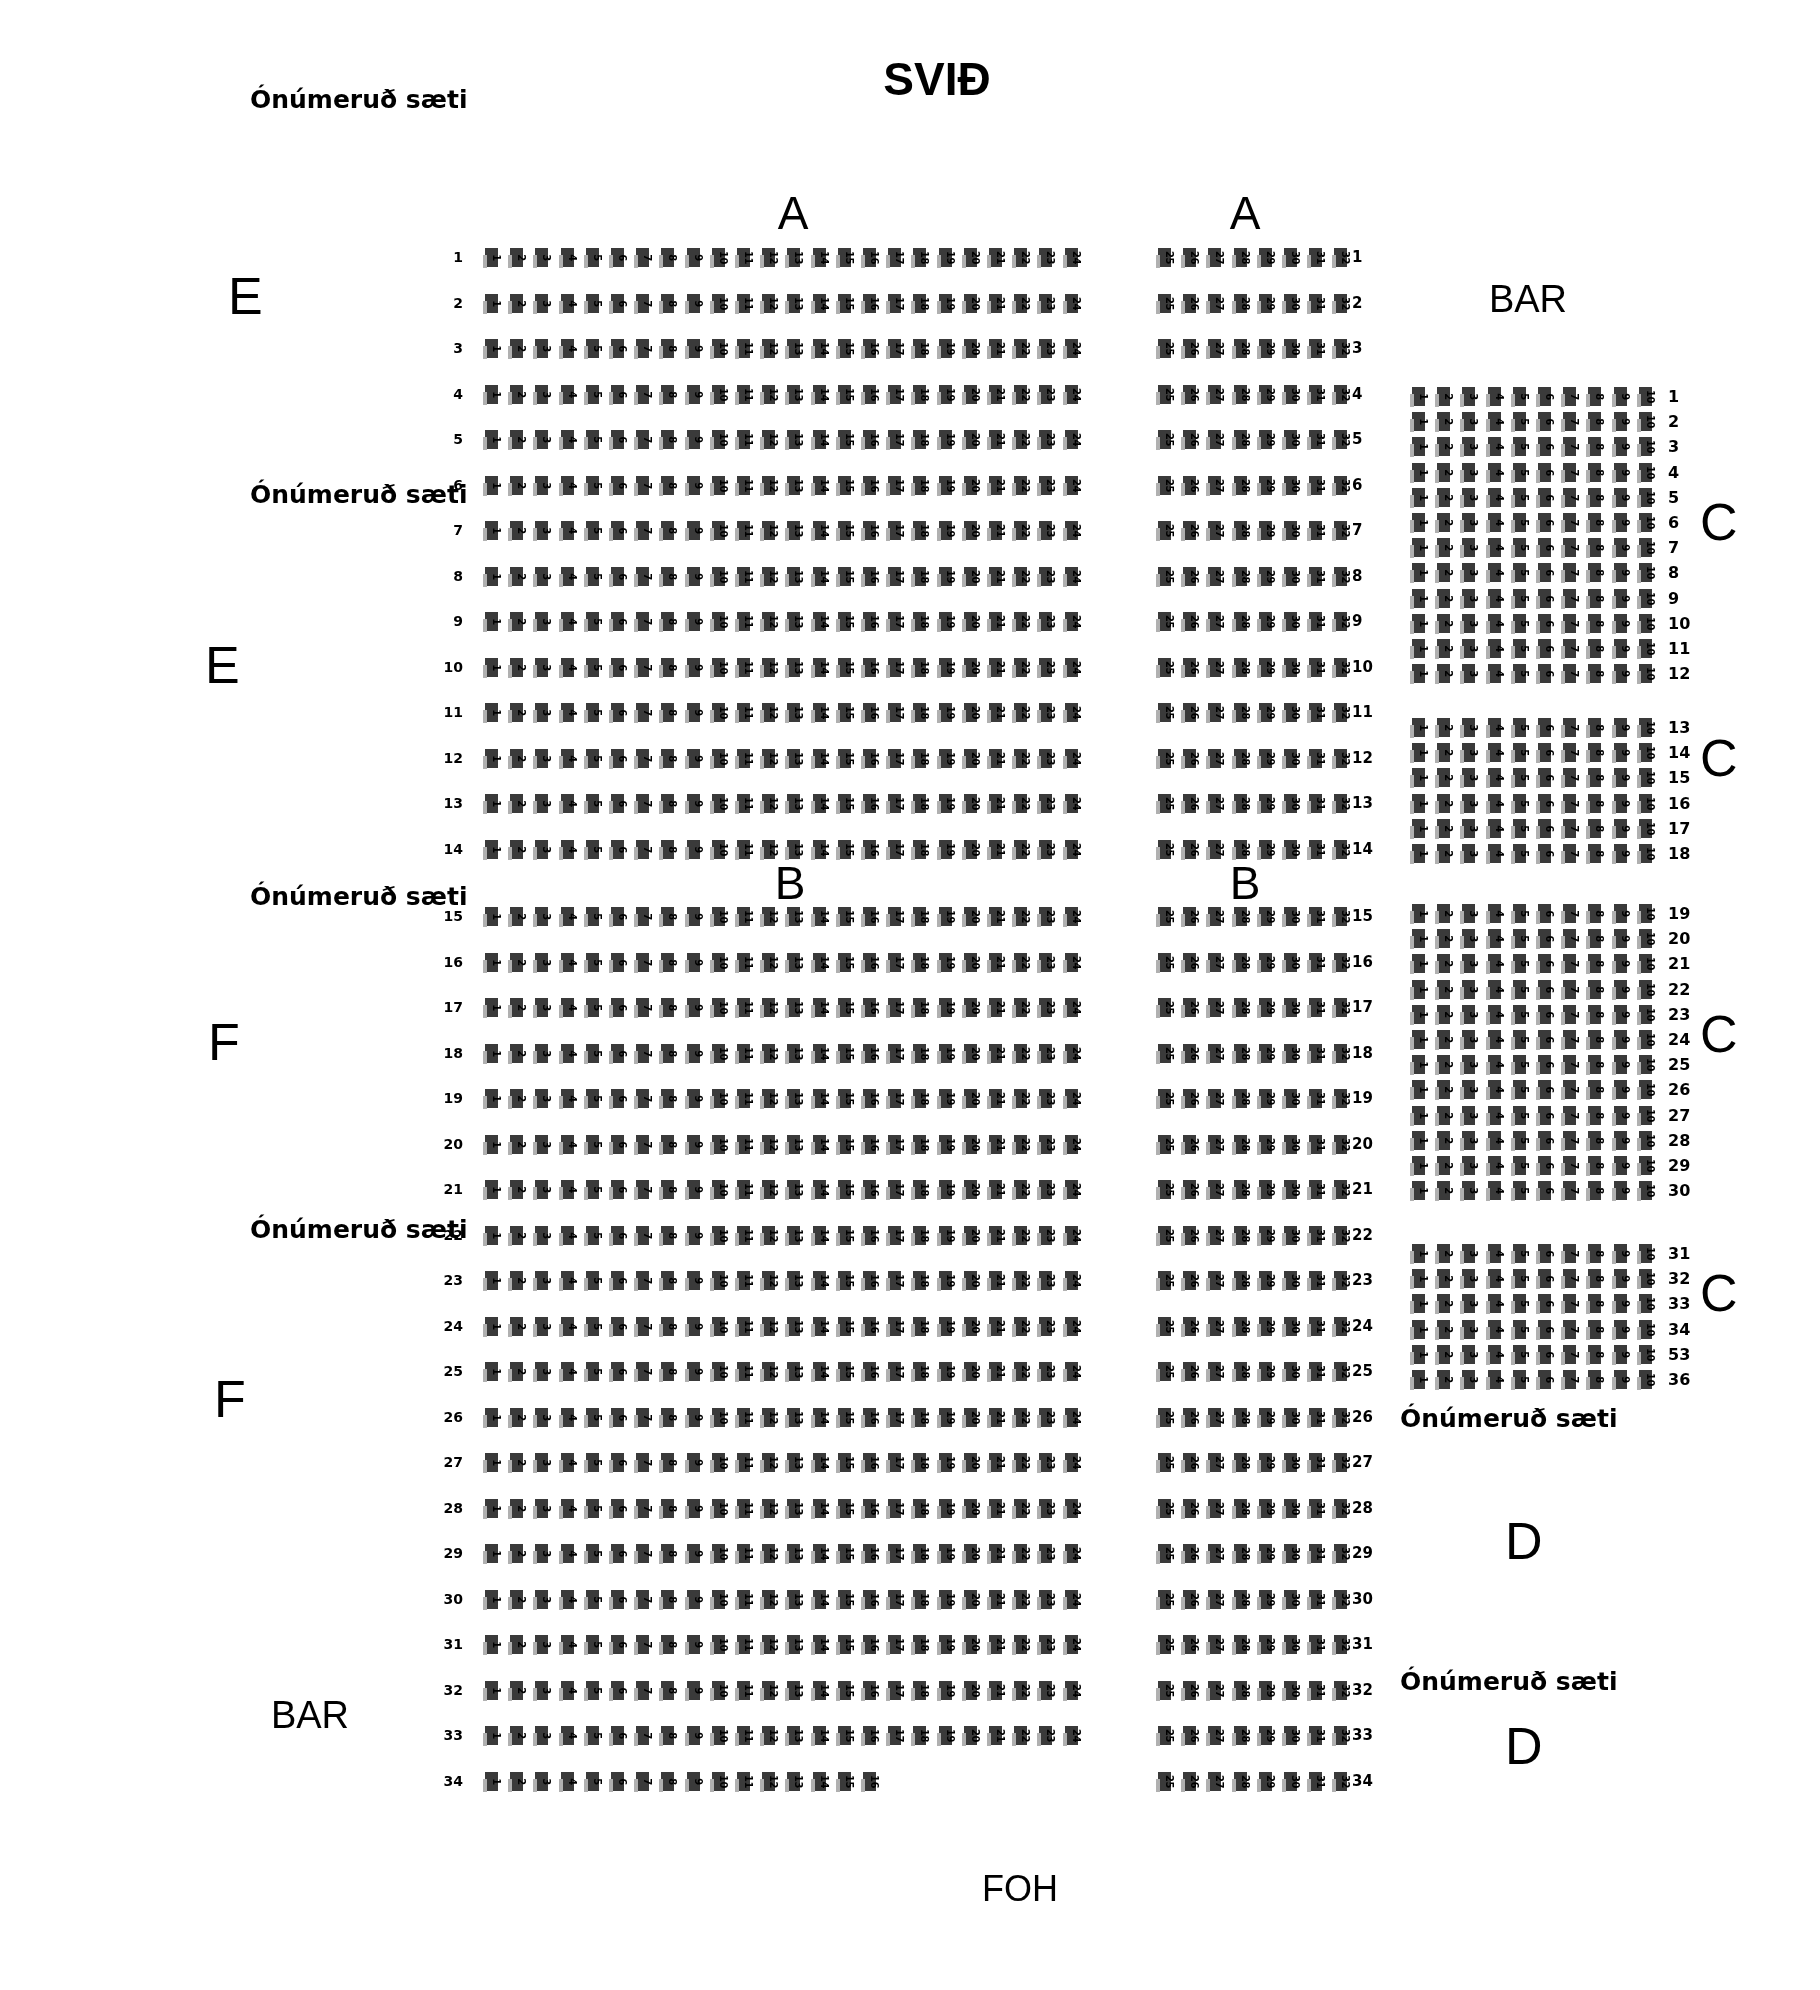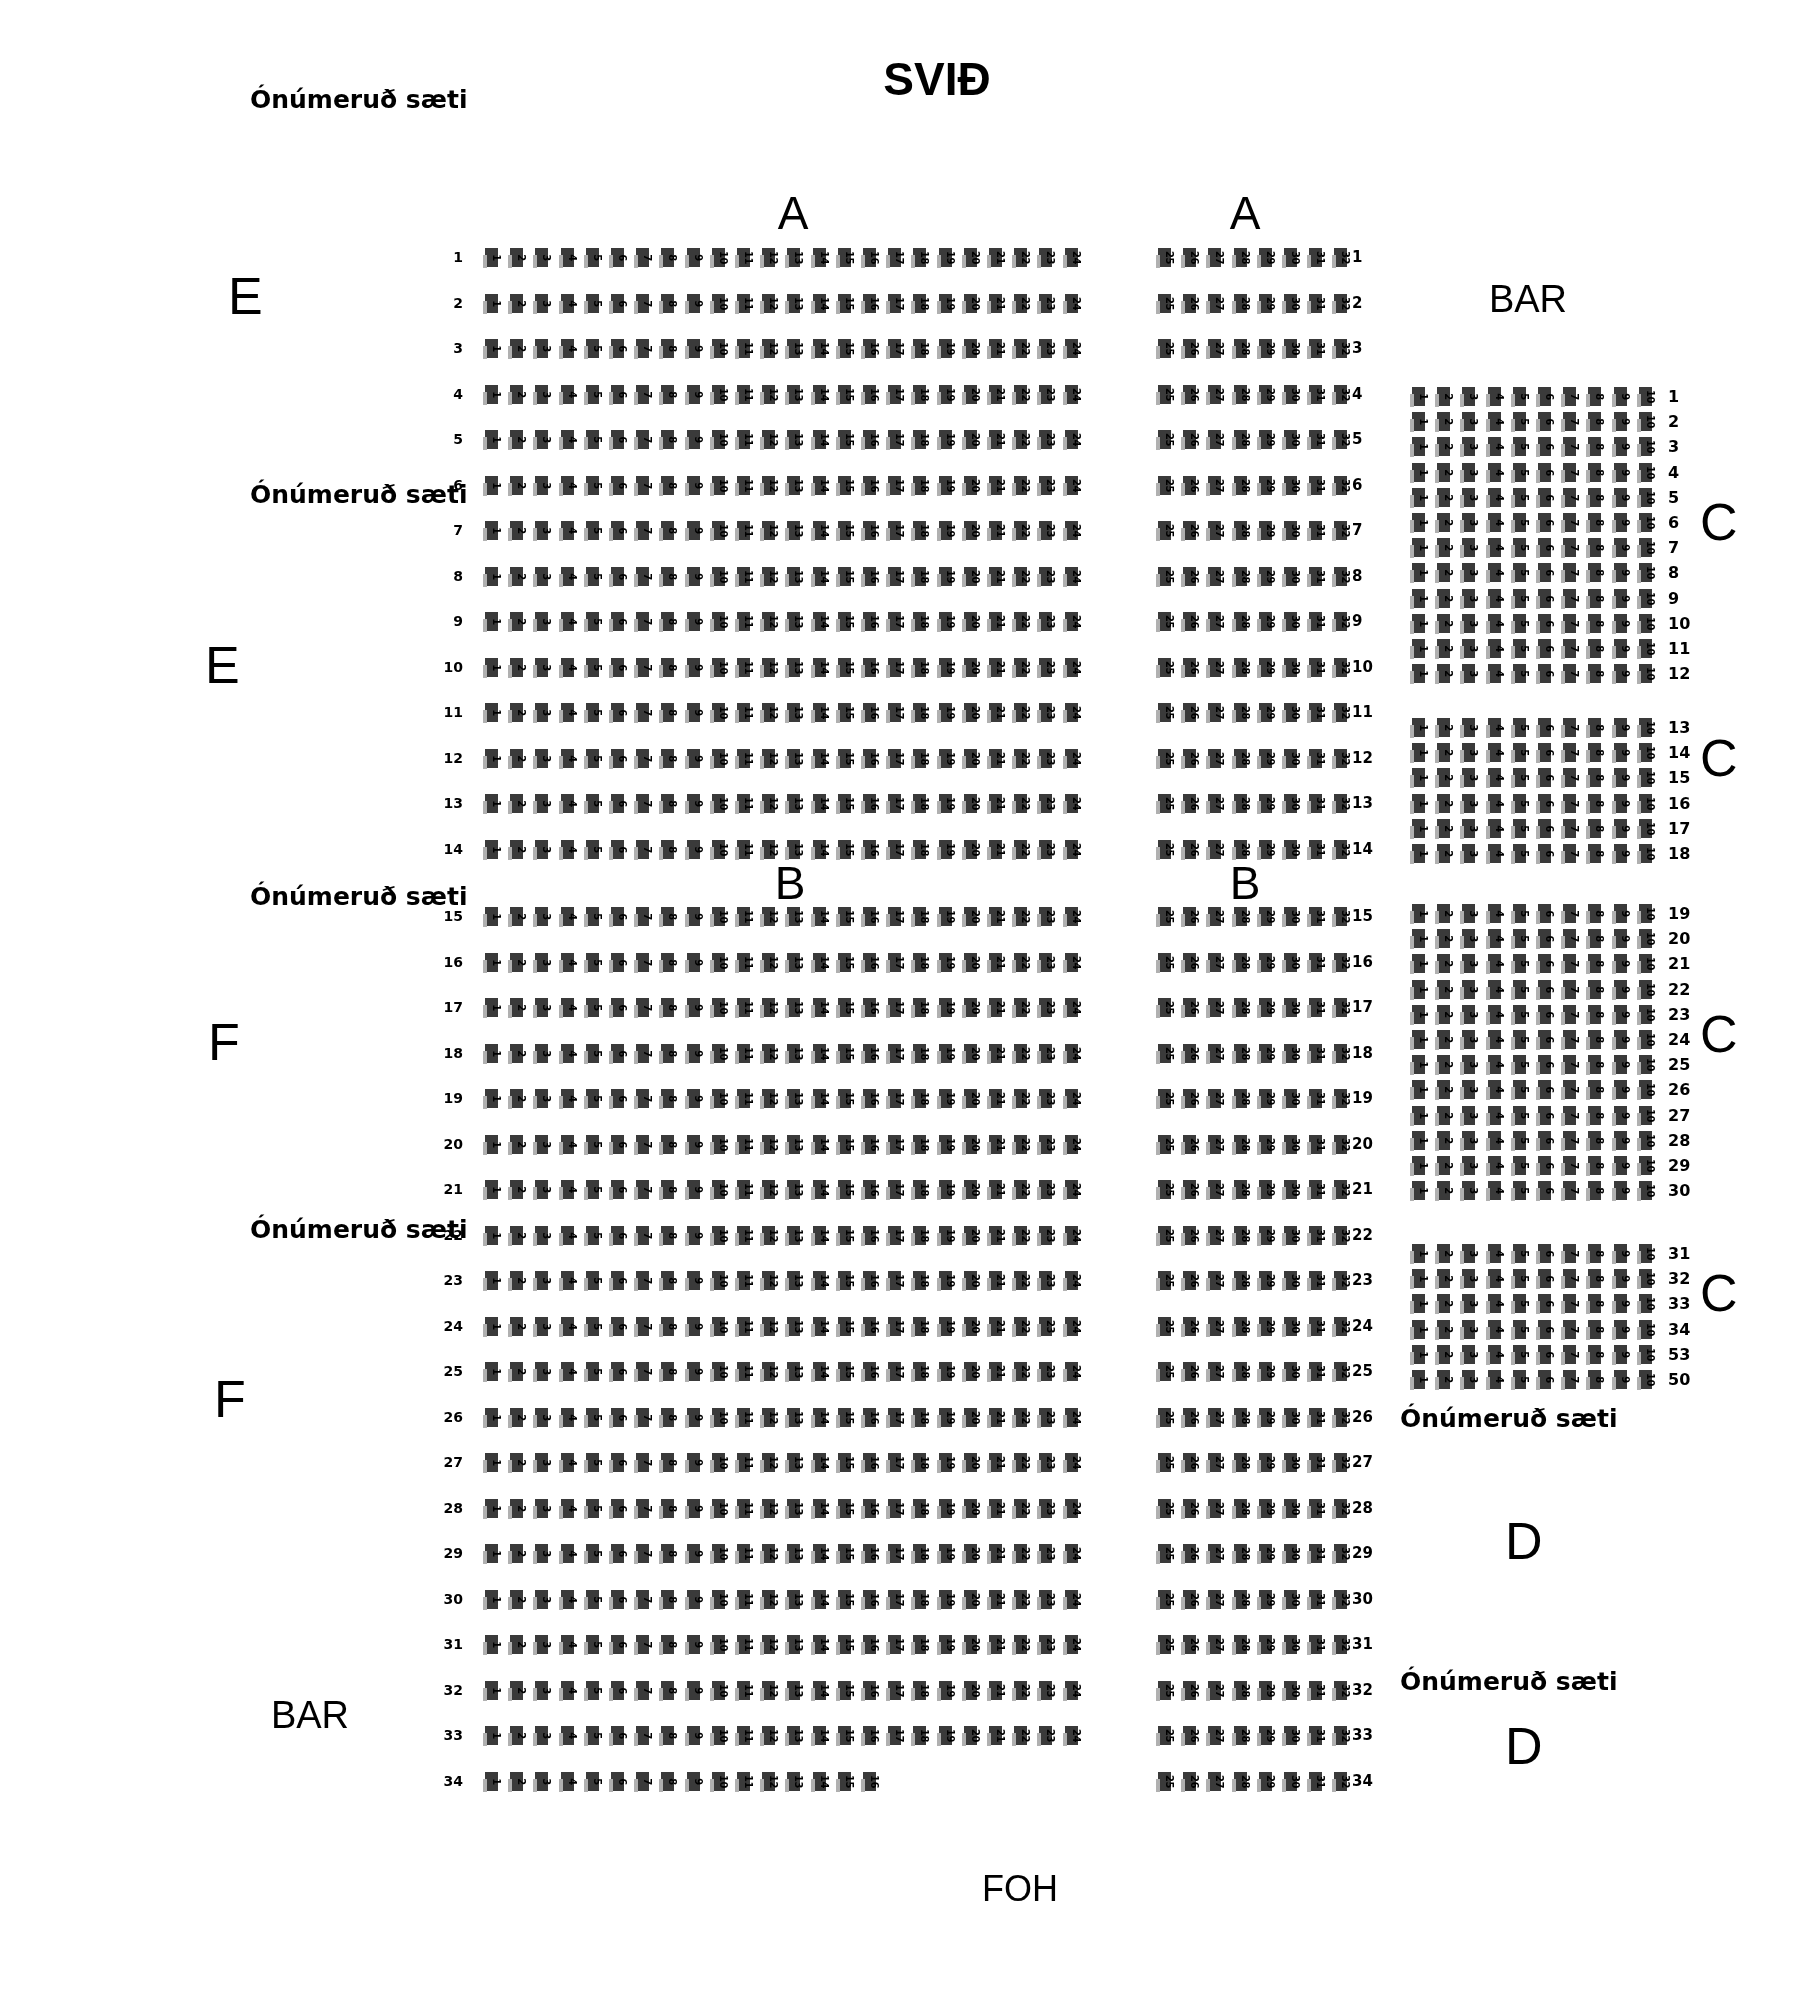--- a/index.html
+++ b/index.html
@@ -4491,15 +4491,15 @@
       </div>
       <div class="seat" style="left: 1588px; top: 1370px;">
         <span class="num">8</span>
       </div>
       <div class="seat" style="left: 1614px; top: 1370px;">
         <span class="num">9</span>
       </div>
       <div class="seat" style="left: 1639px; top: 1370px;">
         <span class="num">10</span>
       </div>
-      <div class="rownum cnum" style="left: 1668px; top: 1370px;">50</div>
+      <div class="rownum cnum" style="left: 1668px; top: 1370px;">36</div>
     </div>
 </div>
 
 </body></html>

